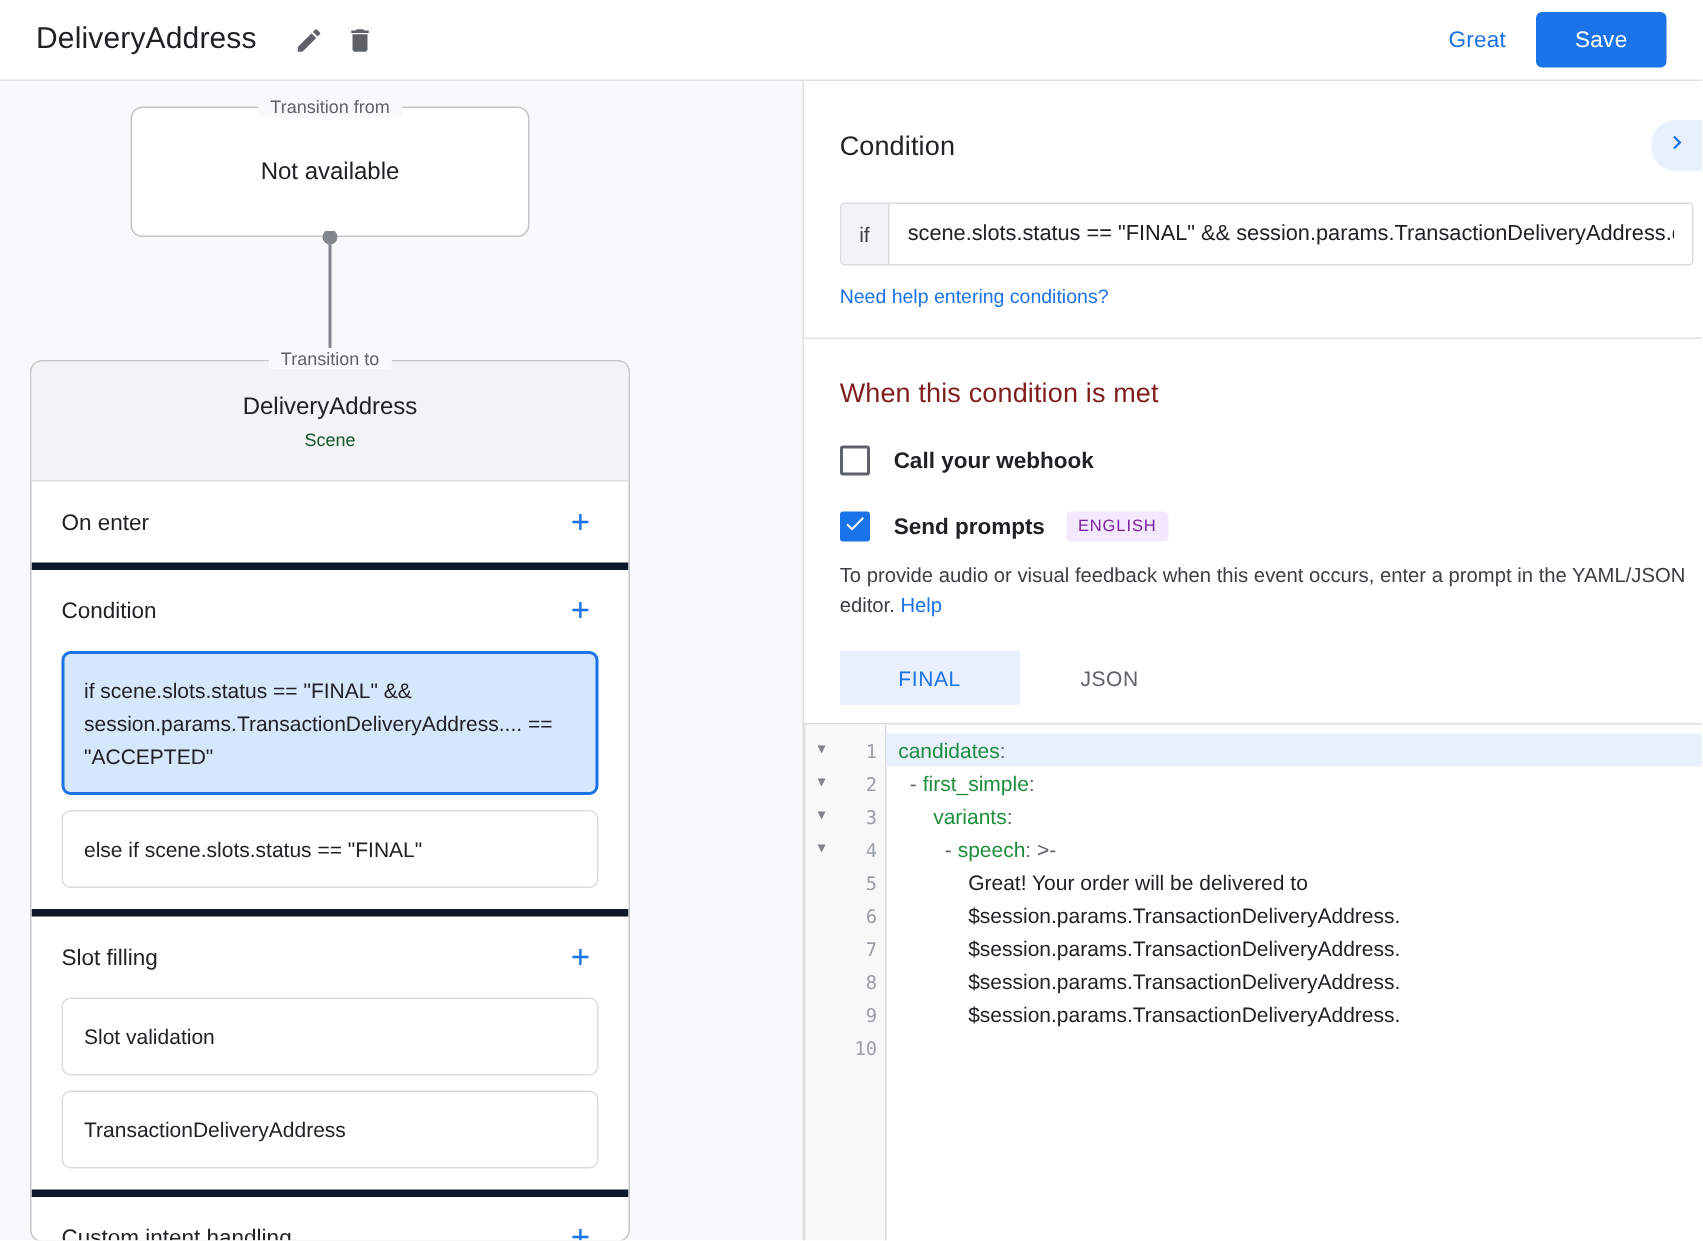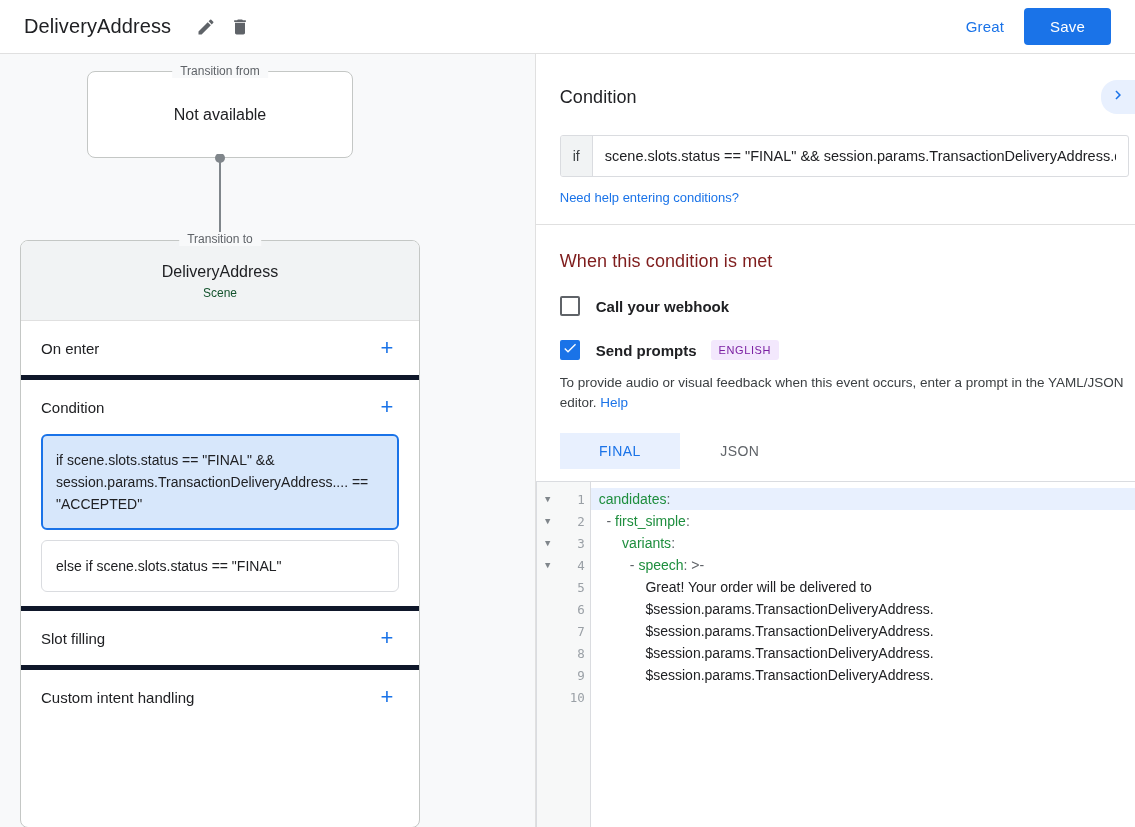--- a/index.html
+++ b/index.html
@@ -437,20 +437,24 @@
             <div class="section-body">
               <div class="item-box selected">if scene.slots.status == "FINAL" &amp;&amp; session.params.TransactionDeliveryAddress.... == "ACCEPTED"</div>
               <div class="item-box">else if scene.slots.status == "FINAL"</div>
             </div>
           </div>
           <div class="section">
             <div class="section-head">
               <div class="section-title">Slot filling</div>
               <div class="plus-btn">+</div>
             </div>
+            <div class="section-body">
+              <div class="item-box">Slot validation</div>
+              <div class="item-box">TransactionDeliveryAddress</div>
+            </div>
           </div>
           <div class="section">
             <div class="section-head">
               <div class="section-title">Custom intent handling</div>
               <div class="plus-btn">+</div>
             </div>
           </div>
         </div>
     </div>
   </div>

